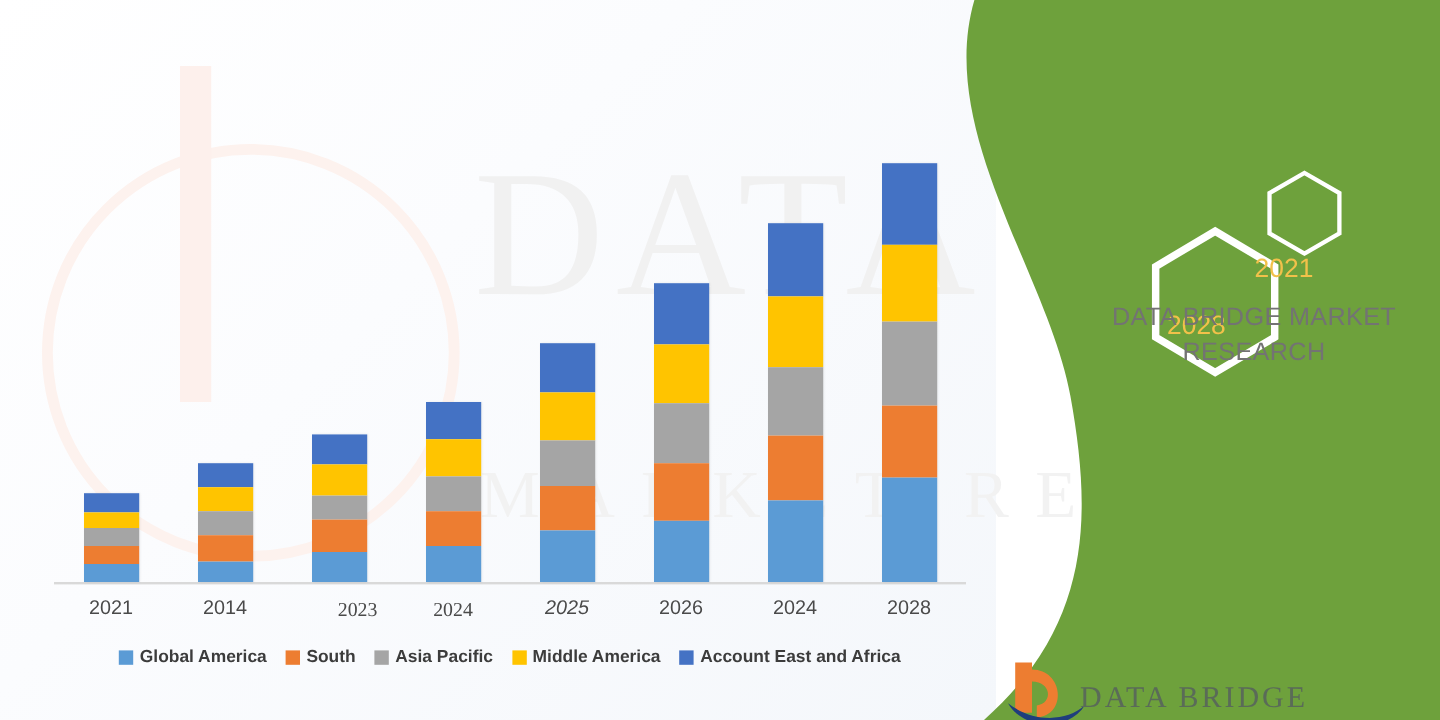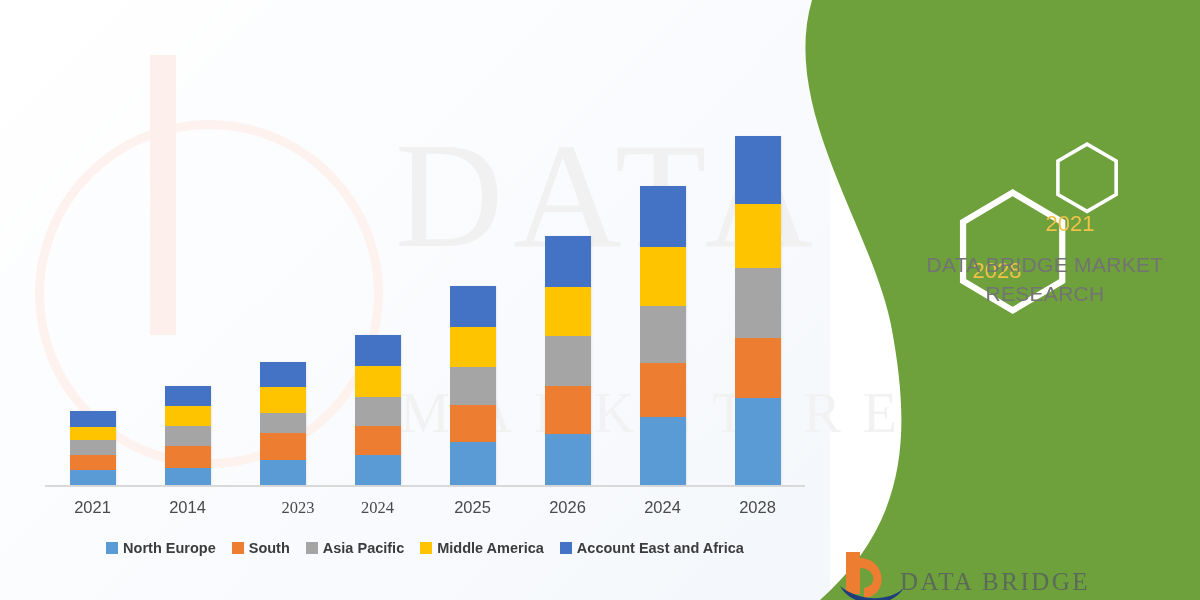--- a/index.html
+++ b/index.html
@@ -275,30 +275,30 @@
           <div class="seg" style="background: rgb(237, 125, 49); height: 60px;"></div>
           <div class="seg" style="background: rgb(91, 155, 213); height: 87px;"></div>
         </div>
       </div>
 
     <div class="xlabels" id="xlabels">
         <div class="xlabel" style="left: 7.5px;">2021</div>
         <div class="xlabel" style="left: 102.5px;">2014</div>
         <div class="xlabel" style="left: 213px; font-family: Liberation Serif, serif;">2023</div>
         <div class="xlabel" style="left: 292.5px; font-family: Liberation Serif, serif;">2024</div>
-        <div class="xlabel" style="left: 387.5px;">2025</div>
+        <div class="xlabel" style="left: 387.5px; font-style: italic;">2025</div>
         <div class="xlabel" style="left: 482.5px;">2026</div>
         <div class="xlabel" style="left: 577.5px;">2024</div>
         <div class="xlabel" style="left: 672.5px;">2028</div>
       </div>
 
     <div class="legend" id="legend">
         <div class="legend-item">
           <span class="legend-swatch" style="background: rgb(91, 155, 213);"></span>
-          <span>North Europe</span>
+          <span>Global America</span>
         </div>
         <div class="legend-item">
           <span class="legend-swatch" style="background: rgb(237, 125, 49);"></span>
           <span>South</span>
         </div>
         <div class="legend-item">
           <span class="legend-swatch" style="background: rgb(165, 165, 165);"></span>
           <span>Asia Pacific</span>
         </div>
         <div class="legend-item">

